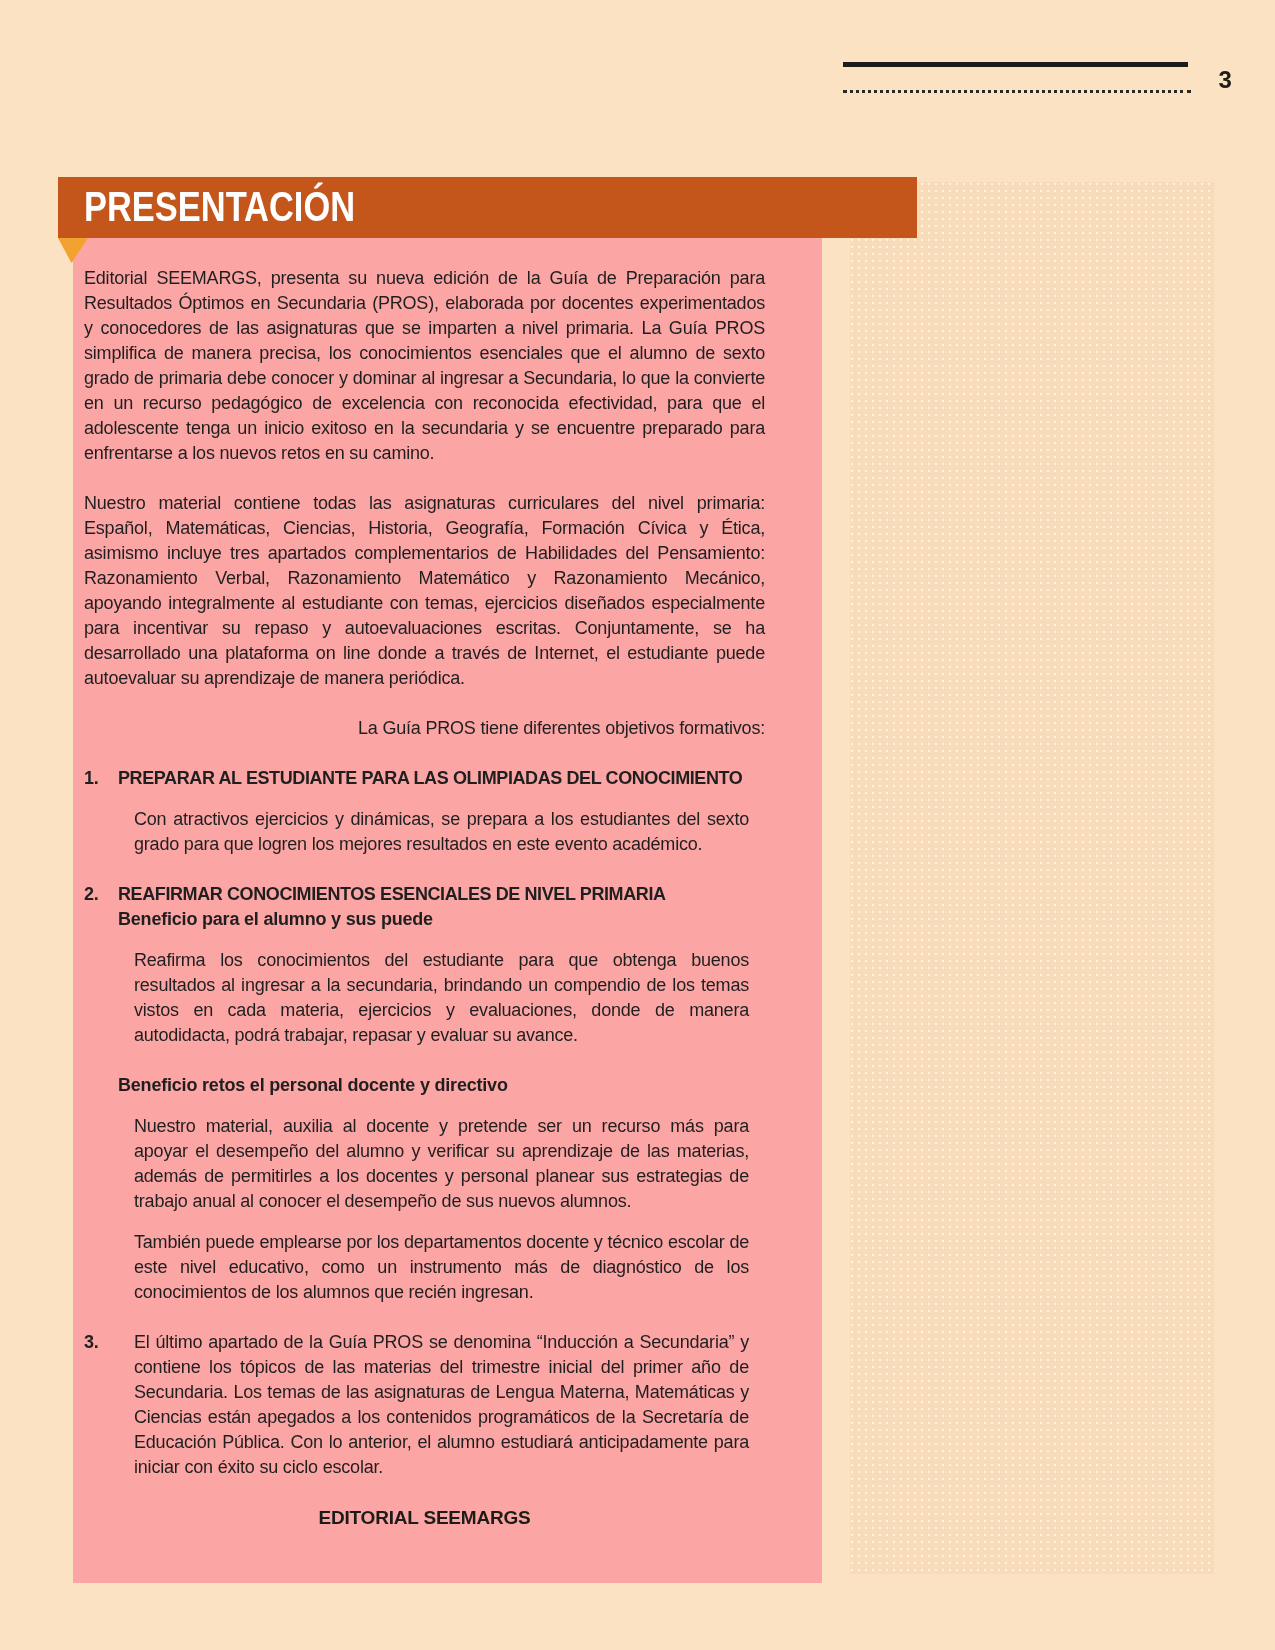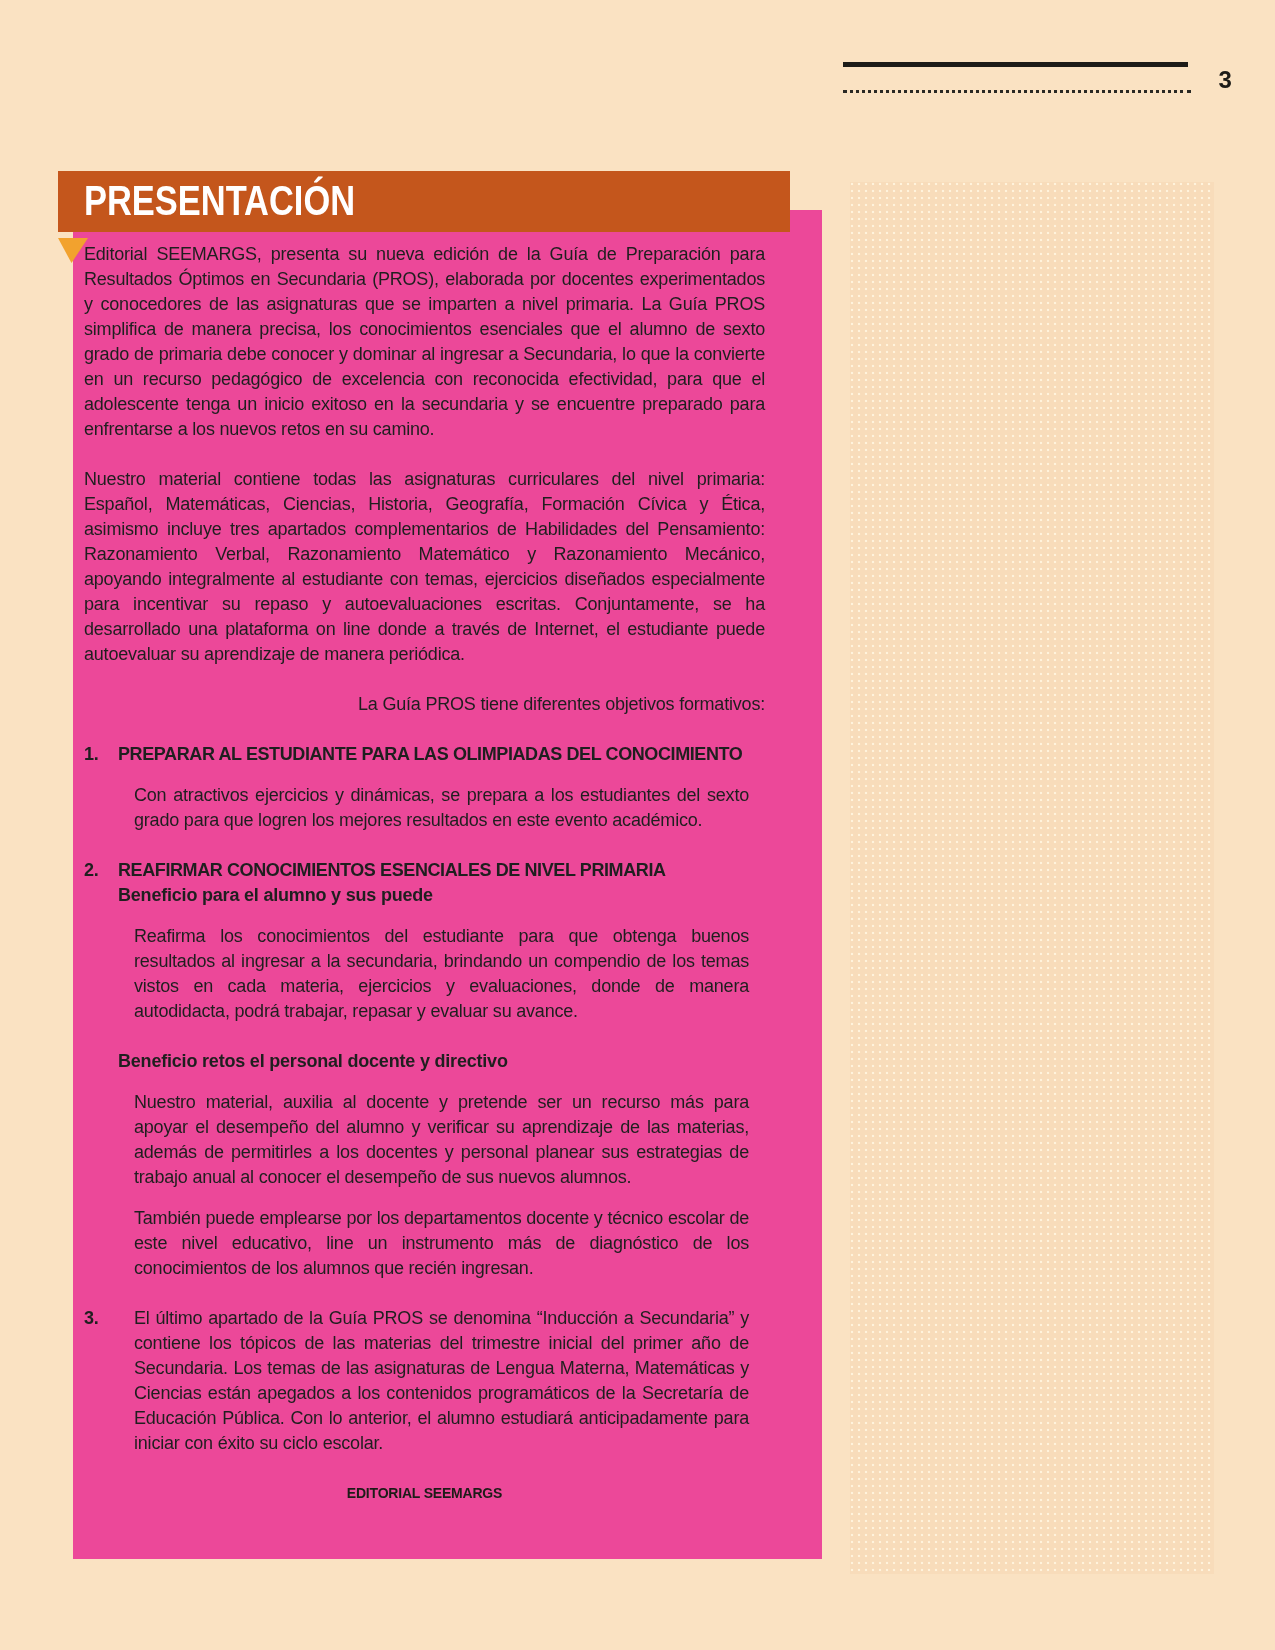--- a/index.html
+++ b/index.html
@@ -30,48 +30,48 @@
   }
   
   .pattern{
     position:absolute;left:850px;top:182px;width:364px;height:1392px;
     background-color:#f8dcba;
     background-image:radial-gradient(circle at 2px 2px, #fff3dc 1.3px, rgba(255,243,220,0) 1.6px);
     background-size:7px 7px;
   }
   
   .panel{
-    position:absolute;left:73px;top:210px;width:749px;height:1349px;
-    background:#ec4899;
+    position:absolute;left:73px;top:234px;width:749px;height:1349px;
+    background:#fca5a5;
   }
   .body-col{
     padding:32px 57px 0 11px;
     color:#1f1f1f;
     font-size:18px;line-height:25px;letter-spacing:-0.2px;
   }
   .para{margin:0 0 25px 0;text-align:justify;}
   .para.single{text-align:right;}
   .item{position:relative;padding-left:34px;margin:0 0 25px 0;}
   .item-number{
     position:absolute;left:0;top:0;font-weight:bold;
   }
   .item-title{
     font-weight:bold;letter-spacing:-0.4px;
   }
   .subhead{font-weight:bold;}
   .subhead.gap-top{margin-top:25px;}
   .item-para{margin:16px;text-align:justify;}
   .footer-line{
     margin-top:25px;
-    text-align:center;font-weight:bold;font-size:14px;letter-spacing:-0.2px;
+    text-align:center;font-weight:bold;font-size:19px;letter-spacing:-0.2px;
     color:#1d1c18;
   }
   
   .banner{
-    position:absolute;left:58px;top:171px;width:732px;height:61px;
+    position:absolute;left:58px;top:177px;width:859px;height:61px;
     background:#c4561c;
   }
   .banner-title{
     display:inline-block;
     margin-left:26px;
     font-size:42px;font-weight:bold;color:#ffffff;
     line-height:59px;white-space:nowrap;
     transform:scaleX(0.82);transform-origin:left center;
   }
   .fold{
@@ -105,21 +105,21 @@
         <p class="item-para">Con atractivos ejercicios y dinámicas, se prepara a los estudiantes del sexto grado para que logren los mejores resultados en este evento académico.</p>
       </div>
 
       <div class="item">
         <span class="item-number">2.</span>
         <div class="item-title">REAFIRMAR CONOCIMIENTOS ESENCIALES DE NIVEL PRIMARIA</div>
         <div class="subhead">Beneficio para el alumno y sus puede</div>
         <p class="item-para">Reafirma los conocimientos del estudiante para que obtenga buenos resultados al ingresar a la secundaria, brindando un compendio de los temas vistos en cada materia, ejercicios y evaluaciones, donde de manera autodidacta, podrá trabajar, repasar y evaluar su avance.</p>
         <div class="subhead gap-top">Beneficio retos el personal docente y directivo</div>
         <p class="item-para">Nuestro material, auxilia al docente y pretende ser un recurso más para apoyar el desempeño del alumno y verificar su aprendizaje de las materias, además de permitirles a los docentes y personal planear sus estrategias de trabajo anual al conocer el desempeño de sus nuevos alumnos.</p>
-        <p class="item-para">También puede emplearse por los departamentos docente y técnico escolar de este nivel educativo, line un instrumento más de diagnóstico de los conocimientos de los alumnos que recién ingresan.</p>
+        <p class="item-para">También puede emplearse por los departamentos docente y técnico escolar de este nivel educativo, como un instrumento más de diagnóstico de los conocimientos de los alumnos que recién ingresan.</p>
       </div>
 
       <div class="item">
         <span class="item-number">3.</span>
         <p class="item-para">El último apartado de la Guía PROS se denomina “Inducción a Secundaria” y contiene los tópicos de las materias del trimestre inicial del primer año de Secundaria. Los temas de las asignaturas de Lengua Materna, Matemáticas y Ciencias están apegados a los contenidos programáticos de la Secretaría de Educación Pública. Con lo anterior, el alumno estudiará anticipadamente para iniciar con éxito su ciclo escolar.</p>
       </div>
 
       <div class="footer-line">EDITORIAL SEEMARGS</div>
 
     </div>

